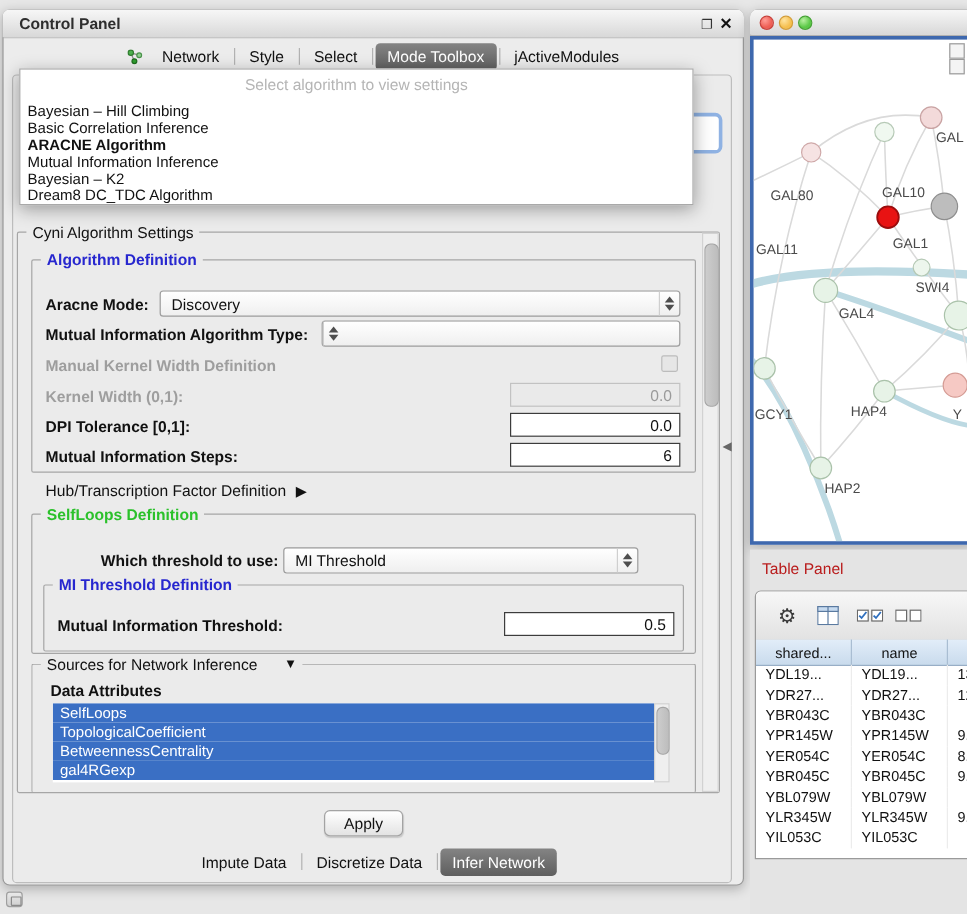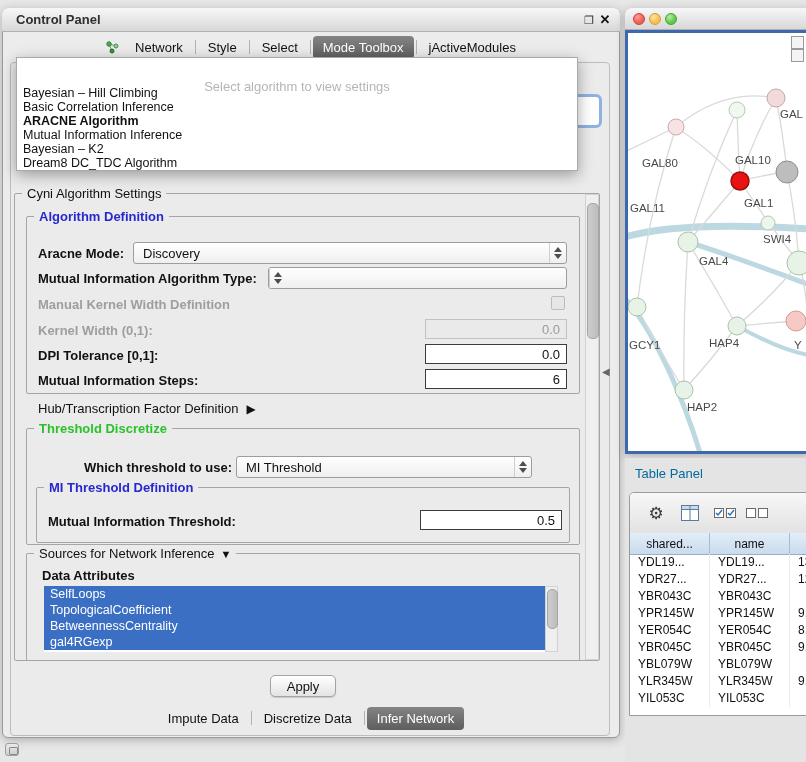--- a/index.html
+++ b/index.html
@@ -38,21 +38,21 @@
   .attr-list{background:#fff;overflow:hidden}
   .li-sel{background:#3a6fc4;color:#fff;font-size:12.5px;height:16px;line-height:16px;padding-left:6px;white-space:nowrap}
   
   .sb-track{background:#efefef;border:1px solid #d2d2d2}
   .sb-thumb{background:linear-gradient(90deg,#cdcdcd,#bdbdbd);border:1px solid #a5a5a5;border-radius:5px}
   
   .pushbtn{background:linear-gradient(#ffffff,#e3e3e3);border:1px solid #a3a3a3;border-radius:5px;
            display:flex;align-items:center;justify-content:center;font-size:13px;box-shadow:0 1px 1px rgba(0,0,0,.15)}
   
   .ddov{background:#fff;border:1px solid #a9a9a9;box-shadow:0 4px 14px rgba(0,0,0,.35);z-index:50}
-  .dd-prompt{text-align:center;color:#b5b5b5;font-size:13px;padding-top:21px}
+  .dd-prompt{text-align:center;color:#b5b5b5;font-size:13px;padding-top:5px}
   .dd-item{font-size:12.5px;height:14px;line-height:14px;padding-left:4px;white-space:nowrap}
   .dd-item.bold{font-weight:bold}
   
   .tl{width:12px;height:12px;border-radius:50%}
   .tl.red{background:radial-gradient(circle at 35% 30%,#ff9d96,#ee5f55 60%);border:1px solid #c8423c}
   .tl.yel{background:radial-gradient(circle at 35% 30%,#ffe4a0,#f5bf4f 60%);border:1px solid #d49e3a}
   .tl.grn{background:radial-gradient(circle at 35% 30%,#b8f0a0,#5cc948 60%);border:1px solid #46a335}
   
   .thead{display:grid;grid-template-columns:80px 80px 1fr;background:linear-gradient(#e2edf9,#c8daec)}
   .thcell{border-right:1px solid #a9bdd2;border-bottom:1px solid #98aec6;font-size:12px;display:flex;
@@ -152,38 +152,38 @@
 
 <div class="abs lbl" style="left:38px;top:373px">Mutual Information Steps:</div>
 <div class="abs tfield" style="left:425px;top:369px;width:142px">6</div>
 
 <div class="abs" style="left:38px;top:401px;display:flex;align-items:center;gap:8px">
   <span style="font-size:13px">Hub/Transcription Factor Definition</span>
   <span style="font-size:12px;color:#111">▶</span>
 </div>
 
 <div class="abs group" style="left:26px;top:428px;width:554px;height:117px"></div>
-<div class="gtitle green abs" style="left:34px;top:421px">Threshold Discretize</div>
+<div class="gtitle green abs" style="left:34px;top:421px">SelfLoops Definition</div>
 
 <div class="abs lbl" style="left:84px;top:460px">Which threshold to use:</div>
 <div class="abs combo" style="left:236px;top:456px;width:296px">
   <span class="combo-text">MI Threshold</span>
   <span class="stepper">
       <i class="up"></i>
       <i class="dn"></i>
     </span>
 </div>
 
 <div class="abs group" style="left:36px;top:487px;width:534px;height:56px"></div>
 <div class="gtitle blue abs" style="left:44px;top:480px">MI Threshold Definition</div>
 <div class="abs lbl" style="left:48px;top:514px">Mutual Information Threshold:</div>
 <div class="abs tfield" style="left:420px;top:510px;width:142px">0.5</div>
 
 <div class="abs group" style="left:26px;top:553px;width:554px;height:108px;border-bottom:none"></div>
-<div class="gtitle plain abs" style="left:34px;top:546px;display:flex;align-items:center;gap:6px">
+<div class="gtitle plain abs" style="left:34px;top:546px;display:flex;align-items:center;gap:22px">
   <span>Sources for Network Inference</span>
   <span style="font-size:11px">▼</span>
 </div>
 <div class="abs lbl" style="left:42px;top:568px">Data Attributes</div>
 
 <div class="abs attr-list" style="left:44px;top:586px;width:501px;height:66px">
   <div class="li-sel">SelfLoops</div>
   <div class="li-sel">TopologicalCoefficient</div>
   <div class="li-sel">BetweennessCentrality</div>
   <div class="li-sel">gal4RGexp</div>
@@ -284,21 +284,21 @@
       <text x="152" y="85">GAL</text>
       <text x="166" y="316">Y</text>
     </g>
   </svg>
   
   <div style="position:absolute;right:3px;top:3px;width:11px;height:11px;border:1px solid #9a9a9a;background:#f4f4f4"></div>
   <div style="position:absolute;right:3px;top:16px;width:11px;height:11px;border:1px solid #9a9a9a;background:#f4f4f4"></div>
 </div>
 
 <div class="abs" style="left:625px;top:458px;width:181px;height:304px;background:#e4e4e4"></div>
-<div class="abs" style="left:635px;top:466px;font-size:13px;color:#0369a1">Table Panel</div>
+<div class="abs" style="left:635px;top:466px;font-size:13px;color:#b91c1c">Table Panel</div>
 
 <div class="abs" style="left:629px;top:492px;width:180px;height:224px;background:#fff;border:1px solid #9a9a9a;border-radius:5px 0 0 0;overflow:hidden">
 
   <div style="position:absolute;left:0;top:0;width:100%;height:40px;background:linear-gradient(#f7f7f7,#e2e2e2);border-bottom:1px solid #bdbdbd">
     <div class="glyph" style="position:absolute;left:16px;top:10px;width:20px;height:20px;font-size:17px;color:#3a3a3a">⚙</div>
     <div style="position:absolute;left:51px;top:12px">
       <svg width="18" height="16" viewBox="0 0 18 16">
         <rect x="0.5" y="0.5" width="17" height="15" fill="#fff" stroke="#5a7aa0"></rect>
         <rect x="0.5" y="0.5" width="17" height="4" fill="#c7dbf0" stroke="#5a7aa0"></rect>
         <line x1="9" y1="0.5" x2="9" y2="15.5" stroke="#5a7aa0"></line>

